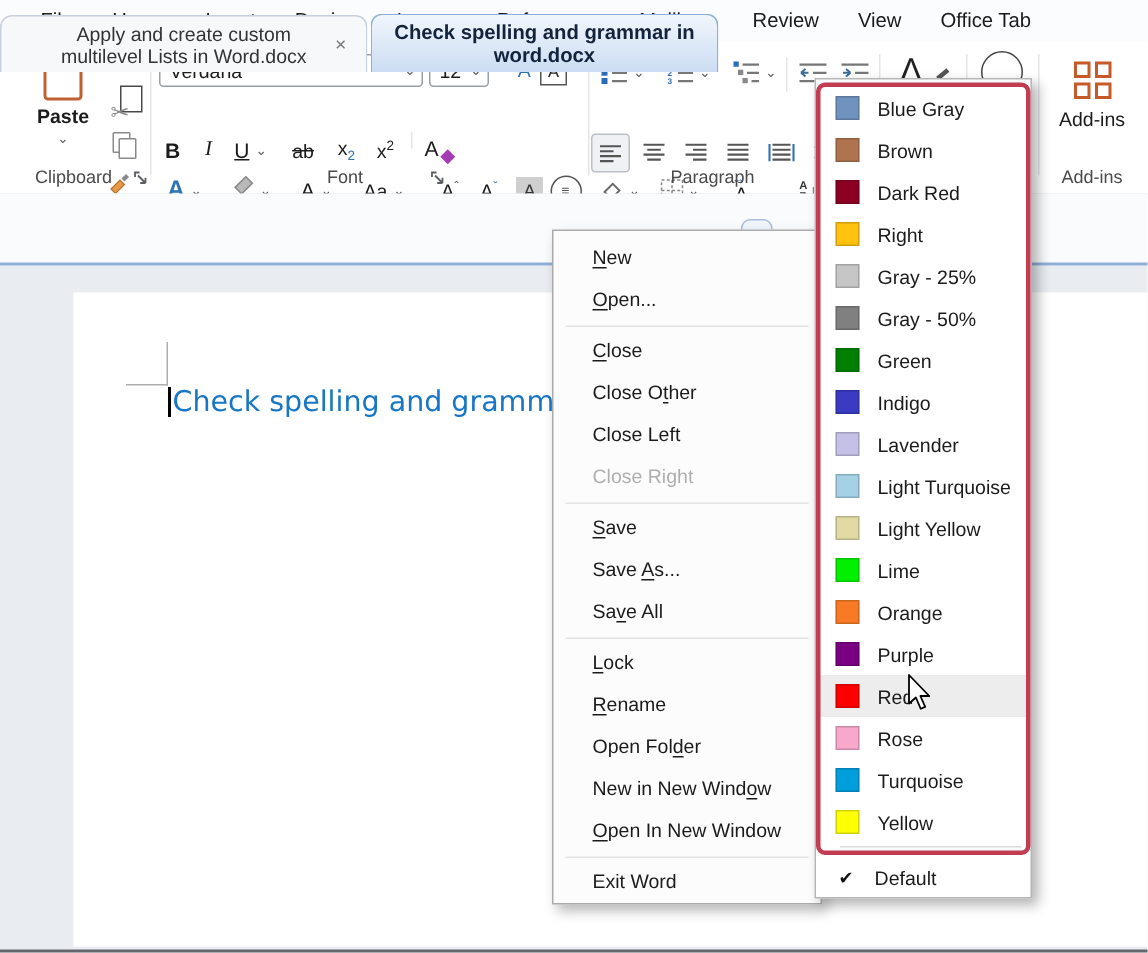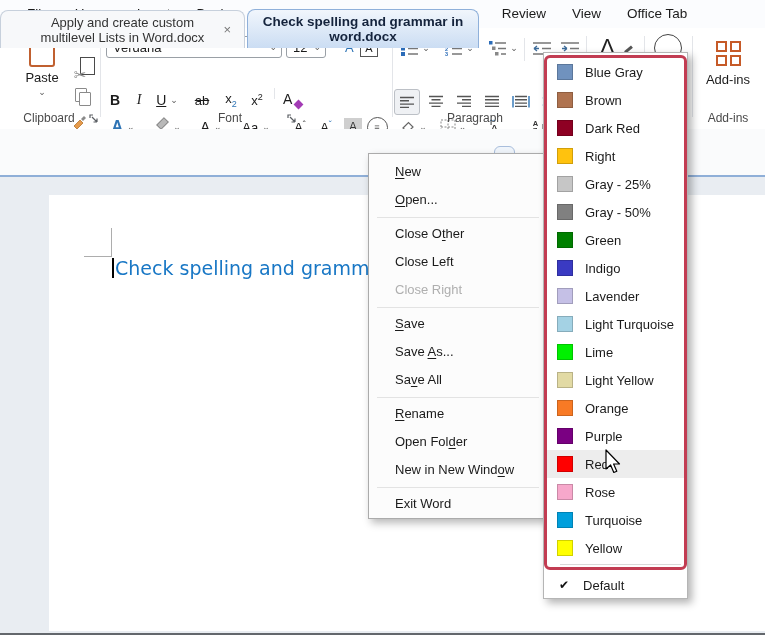--- a/index.html
+++ b/index.html
@@ -112,21 +112,21 @@
     <div class="mitem">Office Tab</div>
   </div>
 
 <div class="ribbon">
 
   <div class="rbtn" style="left:22px;top:8px;width:40px;height:62px;flex-direction:column;gap:3px;">
     <span class="clipboard-icon">
         <span class="clip"></span>
         <span class="page"></span>
       </span>
-    <span style="font-size:13px;">Paste</span>
+    <span style="font-size:13px;font-weight:bold;">Paste</span>
     <span class="chev">⌄</span>
   </div>
   <div class="rbtn" style="left:70px;top:38px;width:20px;height:18px;">
     <span style="font-size:15px;color:#8a8a8a;">✂</span>
   </div>
   <div class="rbtn" style="left:72px;top:58px;width:20px;height:20px;">
     <span class="copy-icon">
         <i></i>
         <i></i>
       </span>
@@ -367,31 +367,34 @@
   <span class="cropv"></span>
   <span class="croph"></span>
   <span class="caret"></span>
   <span class="heading">Check spelling and gramm</span>
 </div>
 
 <div class="ctxmenu" id="ctx-list">
     <div class="ctx-item"><u>N</u>ew</div>
     <div class="ctx-item"><u>O</u>pen...</div>
     <div class="ctx-sep"></div>
+    <div class="ctx-item"><u>C</u>lose</div>
     <div class="ctx-item">Close O<u>t</u>her</div>
     <div class="ctx-item">Close Left</div>
     <div class="ctx-item disabled">Close Right</div>
     <div class="ctx-sep"></div>
     <div class="ctx-item"><u>S</u>ave</div>
     <div class="ctx-item">Save <u>A</u>s...</div>
     <div class="ctx-item">Sa<u>v</u>e All</div>
     <div class="ctx-sep"></div>
+    <div class="ctx-item"><u>L</u>ock</div>
     <div class="ctx-item"><u>R</u>ename</div>
     <div class="ctx-item">Open Fol<u>d</u>er</div>
     <div class="ctx-item">New in New Wind<u>o</u>w</div>
+    <div class="ctx-item"><u>O</u>pen In New Window</div>
     <div class="ctx-sep"></div>
     <div class="ctx-item">Exit Word</div>
   </div>
 
 <div class="colormenu">
   <div class="clr-list" id="color-list">
       <div class="clr-row">
         <span class="swatch" style="background: rgb(112, 146, 190);"></span>
         <span>Blue Gray</span>
       </div>
@@ -425,26 +428,26 @@
       </div>
       <div class="clr-row">
         <span class="swatch" style="background: rgb(197, 192, 230);"></span>
         <span>Lavender</span>
       </div>
       <div class="clr-row">
         <span class="swatch" style="background: rgb(164, 210, 228);"></span>
         <span>Light Turquoise</span>
       </div>
       <div class="clr-row">
+        <span class="swatch" style="background: rgb(226, 218, 164);"></span>
+        <span>Light Yellow</span>
+      </div>
+      <div class="clr-row">
         <span class="swatch" style="background: rgb(0, 240, 0);"></span>
         <span>Lime</span>
-      </div>
-      <div class="clr-row">
-        <span class="swatch" style="background: rgb(226, 218, 164);"></span>
-        <span>Light Yellow</span>
       </div>
       <div class="clr-row">
         <span class="swatch" style="background: rgb(248, 122, 37);"></span>
         <span>Orange</span>
       </div>
       <div class="clr-row">
         <span class="swatch" style="background: rgb(122, 0, 130);"></span>
         <span>Purple</span>
       </div>
       <div class="clr-row hover">

